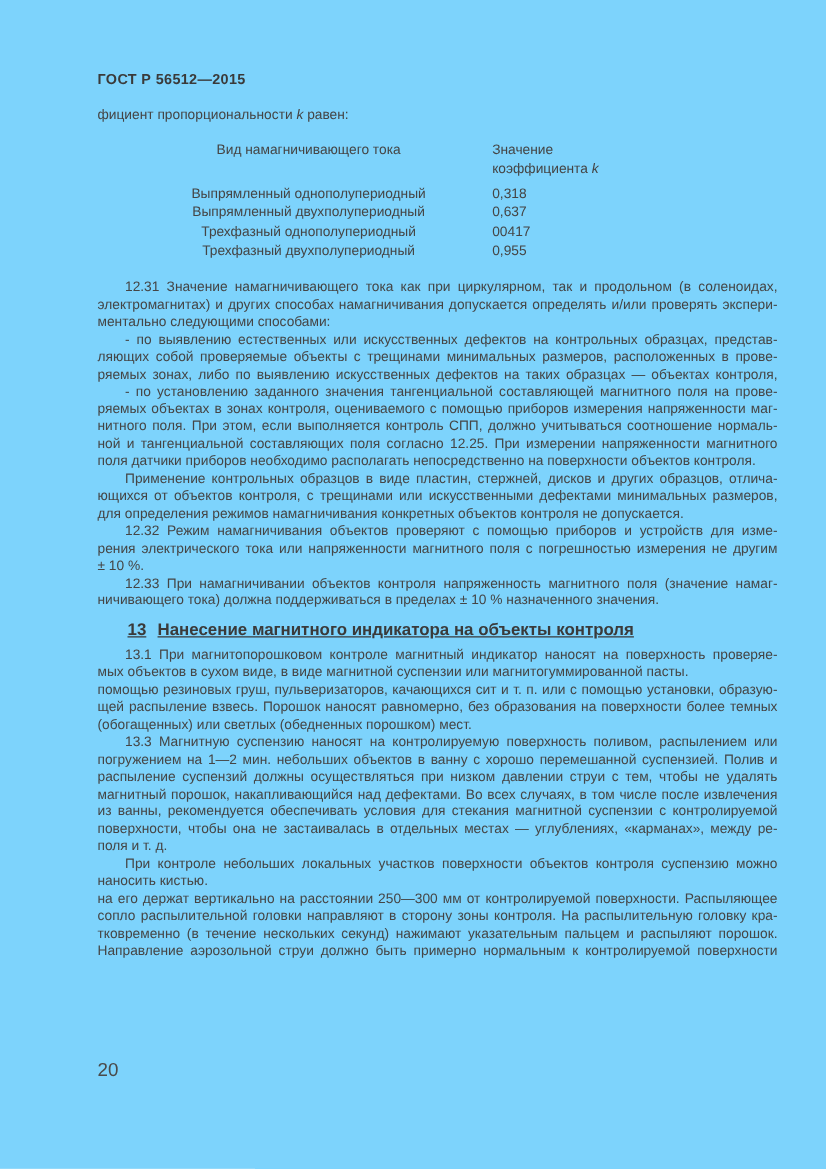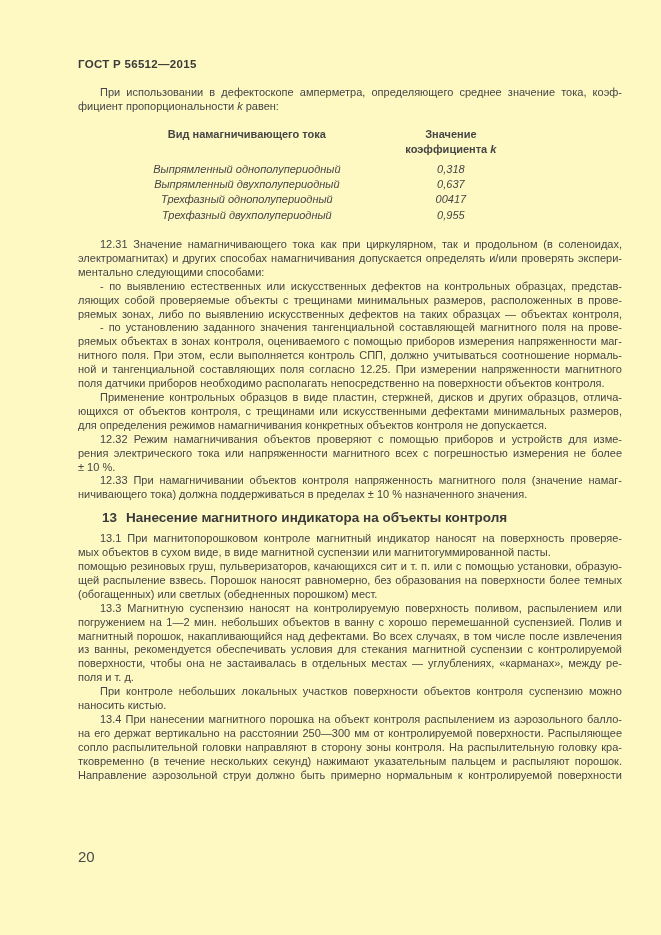--- a/index.html
+++ b/index.html
@@ -4,21 +4,21 @@
 <style>
   html,body { margin:0; padding:0; }
   body {
     width:661px; height:935px;
     background:#f4f4f2;
     font-family:"Liberation Sans", sans-serif;
   }
   .page {
     position:relative;
     width:661px; height:935px;
-    background:#fef9c3;
+    background:#7dd3fc;
     color:#454545;
     overflow:hidden;
   }
   .doc-header {
     position:absolute;
     left:78px; top:58px;
     font-size:11.5px;
     font-weight:bold;
     color:#3a3a3a;
     letter-spacing:0.3px;
@@ -35,55 +35,53 @@
   .line.ind { text-indent:22px; }
   .ital { font-style:italic; }
 
   
   .coef-table {
     margin:13px 0 15px 22px;
     width:408px;
     font-size:11px;
   }
   .coef-head, .coef-row { display:flex; }
-  .coef-head { line-height:15px; margin-bottom:5px;font-weight:bold; }
-  .coef-row { line-height:15.3px;font-style:italic; }
+  .coef-head { line-height:15px; margin-bottom:5px; }
+  .coef-row { line-height:15.3px; }
   .coef-c1 { width:72%; text-align:center; }
-  .coef-c2 { width:28%; text-align:center; }
+  .coef-c2 { width:28%; }
 
   .sec-heading {
     margin:7px 0 5px 0;
     padding-left:24px;
     font-size:13.5px;
     line-height:18px;
     font-weight:bold;
     color:#3a3a3a;
+    text-decoration:underline;
   }
   .sec-heading .h-num { margin-right:9px; }
 
   .page-number {
     position:absolute;
     left:78px; top:848px;
     font-size:15px;
     color:#4a4a4a;
   }
 </style>
 </head>
 <body>
 
 <div class="page">
 
   <div class="doc-header">ГОСТ Р 56512—2015</div>
 
   <div class="content">
 
     <div>
-      <div class="line ind">
-        <span>При использовании в дефектоскопе амперметра, определяющего среднее значение тока, коэф-</span>
-      </div>
       <div class="line last">
         <span>фициент пропорциональности </span><span class="ital">k</span><span> равен:</span>
       </div>
     </div>
 
     <div class="coef-table">
       <div class="coef-head">
         <div class="coef-c1">Вид намагничивающего тока</div>
         <div class="coef-c2">
           <span>Значение коэффициента </span><span class="ital">k</span>
@@ -122,21 +120,21 @@
         <div class="line">ной и тангенциальной составляющих поля согласно 12.25. При измерении напряженности магнитного</div>
         <div class="line last">поля датчики приборов необходимо располагать непосредственно на поверхности объектов контроля.</div>
       </div>
     <div>
         <div class="line ind">Применение контрольных образцов в виде пластин, стержней, дисков и других образцов, отлича-</div>
         <div class="line">ющихся от объектов контроля, с трещинами или искусственными дефектами минимальных размеров,</div>
         <div class="line last">для определения режимов намагничивания конкретных объектов контроля не допускается.</div>
       </div>
     <div>
         <div class="line ind">12.32 Режим намагничивания объектов проверяют с помощью приборов и устройств для изме-</div>
-        <div class="line">рения электрического тока или напряженности магнитного всех с погрешностью измерения не более</div>
+        <div class="line">рения электрического тока или напряженности магнитного поля с погрешностью измерения не другим</div>
         <div class="line last">± 10 %.</div>
       </div>
     <div>
         <div class="line ind">12.33 При намагничивании объектов контроля напряженность магнитного поля (значение намаг-</div>
         <div class="line last">ничивающего тока) должна поддерживаться в пределах ± 10 % назначенного значения.</div>
       </div>
 
     <div class="sec-heading">
       <span class="h-num">13</span><span>Нанесение магнитного индикатора на объекты контроля</span>
     </div>
@@ -146,31 +144,31 @@
         <div class="line last">мых объектов в сухом виде, в виде магнитной суспензии или магнитогуммированной пасты.</div>
       </div>
     <div>
         <div class="line">помощью резиновых груш, пульверизаторов, качающихся сит и т. п. или с помощью установки, образую-</div>
         <div class="line">щей распыление взвесь. Порошок наносят равномерно, без образования на поверхности более темных</div>
         <div class="line last">(обогащенных) или светлых (обедненных порошком) мест.</div>
       </div>
     <div>
         <div class="line ind">13.3 Магнитную суспензию наносят на контролируемую поверхность поливом, распылением или</div>
         <div class="line">погружением на 1—2 мин. небольших объектов в ванну с хорошо перемешанной суспензией. Полив и</div>
+        <div class="line">распыление суспензий должны осуществляться при низком давлении струи с тем, чтобы не удалять</div>
         <div class="line">магнитный порошок, накапливающийся над дефектами. Во всех случаях, в том числе после извлечения</div>
         <div class="line">из ванны, рекомендуется обеспечивать условия для стекания магнитной суспензии с контролируемой</div>
         <div class="line">поверхности, чтобы она не застаивалась в отдельных местах — углублениях, «карманах», между ре-</div>
         <div class="line last">поля и т. д.</div>
       </div>
     <div>
         <div class="line ind">При контроле небольших локальных участков поверхности объектов контроля суспензию можно</div>
         <div class="line last">наносить кистью.</div>
       </div>
     <div>
-        <div class="line ind">13.4 При нанесении магнитного порошка на объект контроля распылением из аэрозольного балло-</div>
         <div class="line">на его держат вертикально на расстоянии 250—300 мм от контролируемой поверхности. Распыляющее</div>
         <div class="line">сопло распылительной головки направляют в сторону зоны контроля. На распылительную головку кра-</div>
         <div class="line">тковременно (в течение нескольких секунд) нажимают указательным пальцем и распыляют порошок.</div>
         <div class="line">Направление аэрозольной струи должно быть примерно нормальным к контролируемой поверхности</div>
       </div>
 
   </div>
 
   <div class="page-number">20</div>
 

